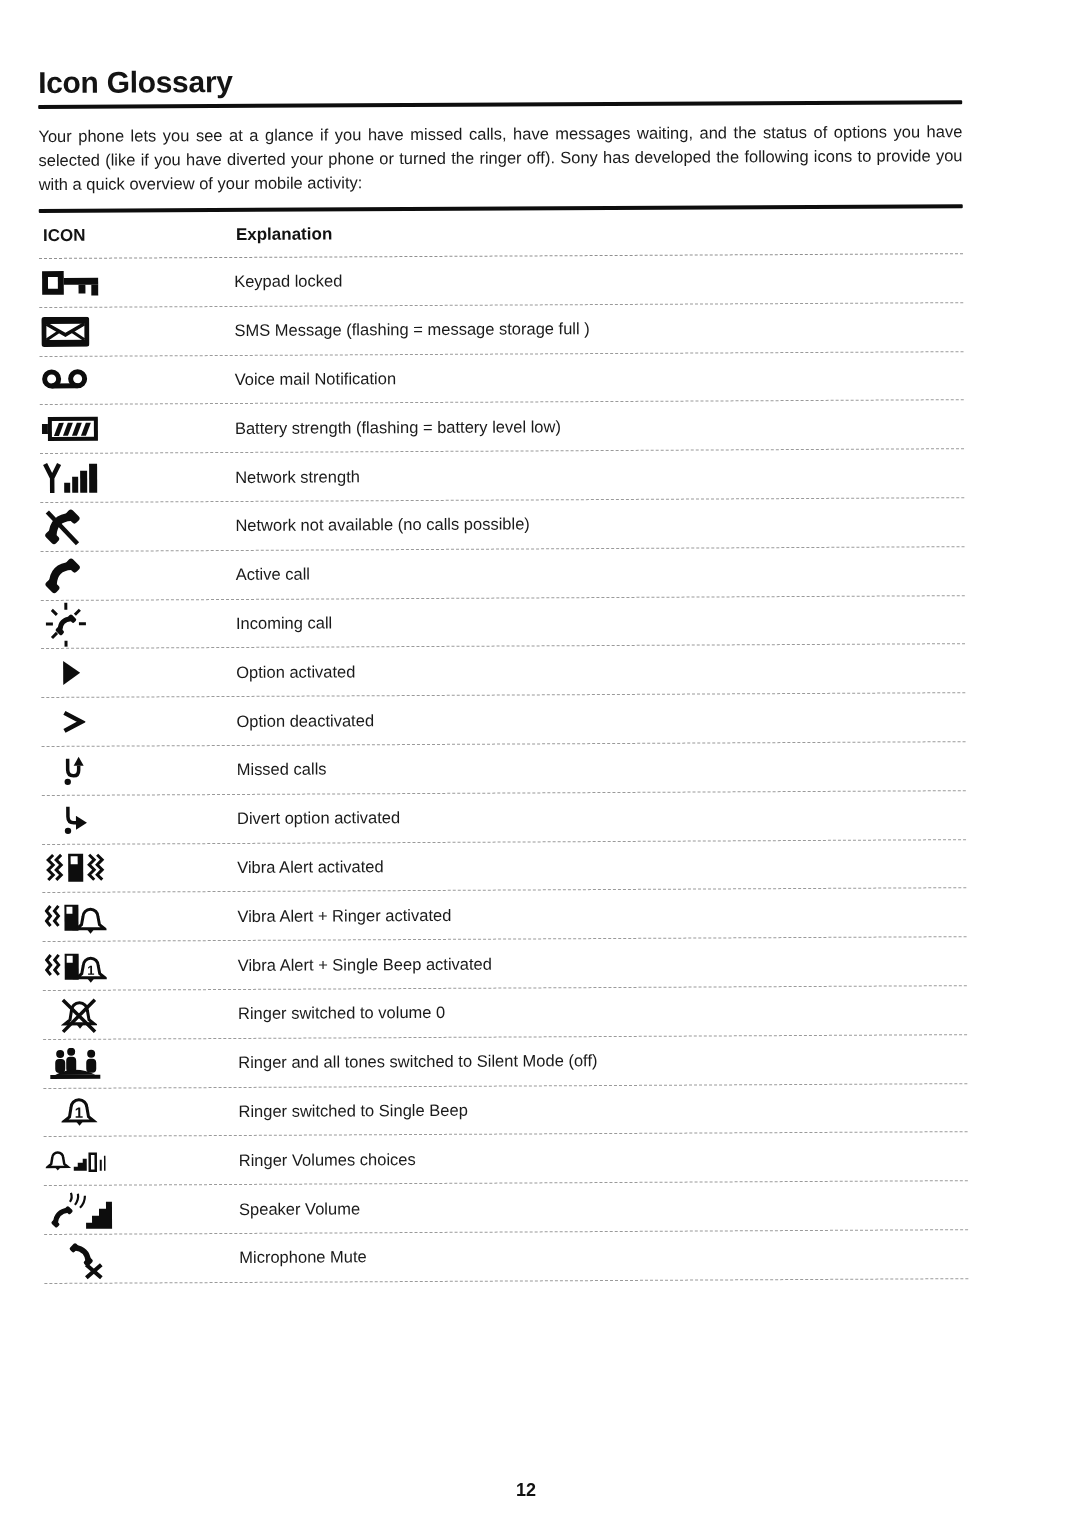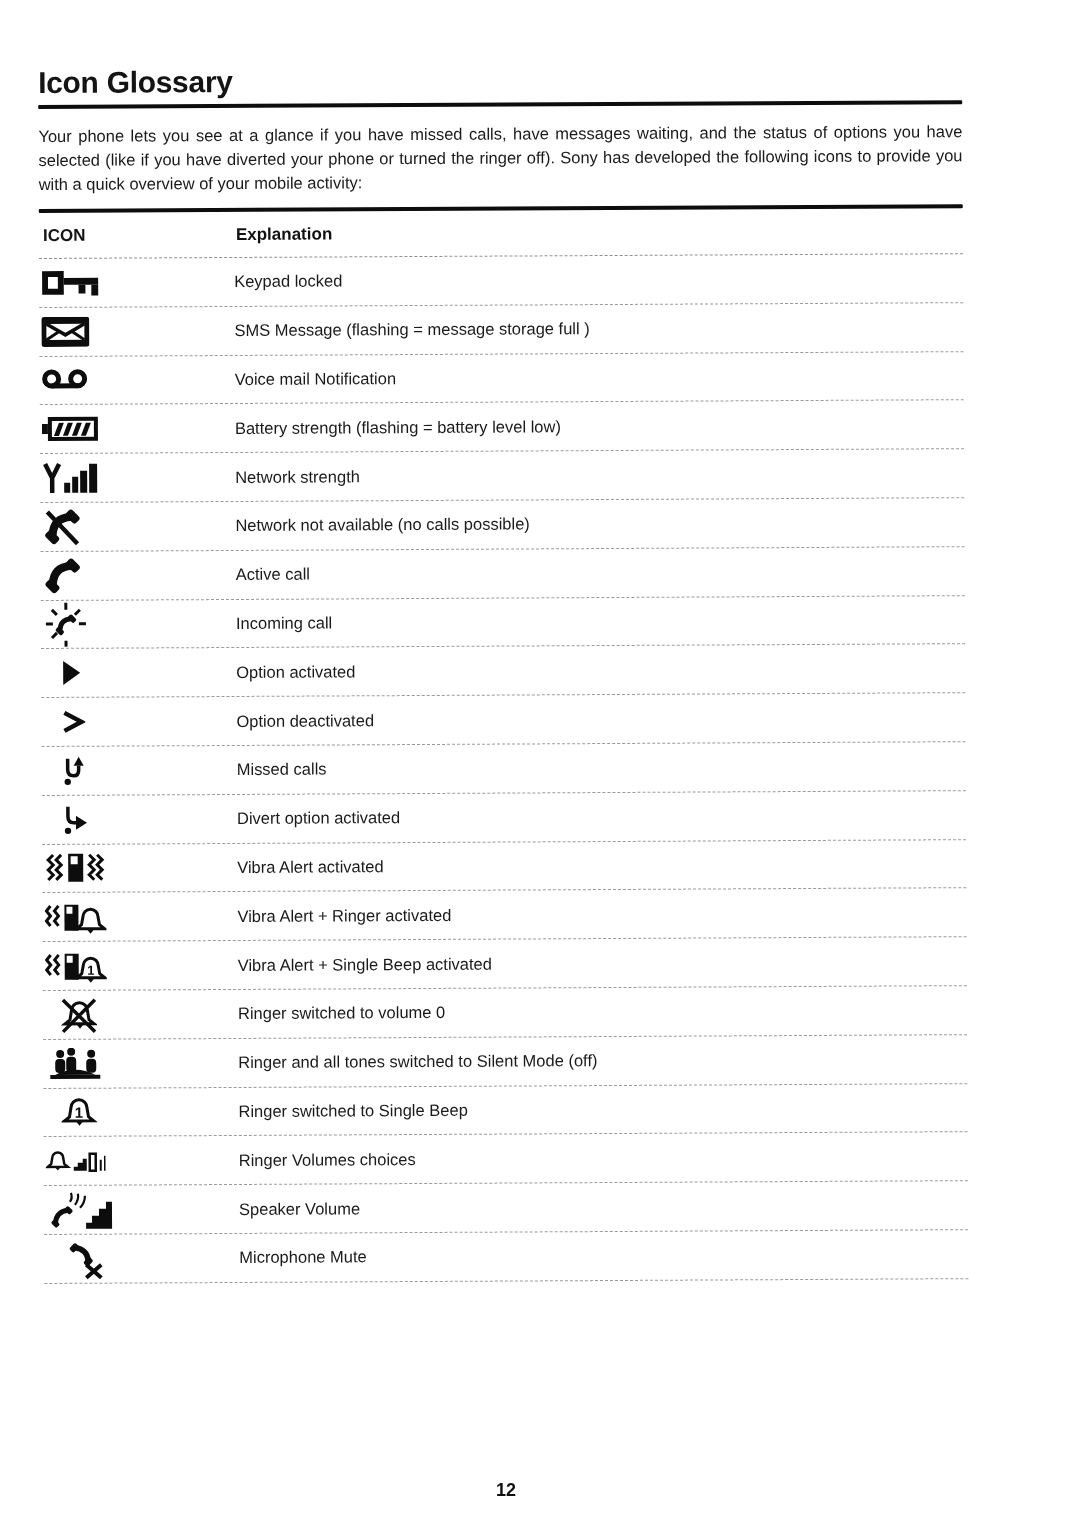--- a/index.html
+++ b/index.html
@@ -22,21 +22,21 @@
   }
   .col-icon{width:195px;flex:none;display:flex;align-items:center;padding-left:2px;box-sizing:border-box;}
   .col-exp{flex:1;font-size:16.5px;color:#1a1a1a;}
   .thead .col-exp{font-size:17px;color:#111;}
   .row{display:flex;align-items:center;height:47.8px;border-bottom:1px dashed #9a9a9a;}
   .row svg{flex:none;}
   .ml-sm{margin-left:16px;}
   .ml-md{margin-left:18px;}
   svg{fill:#0d0d0d;}
   .page-number{
-    position:absolute;left:496px;top:1480px;width:40px;text-align:left;
+    position:absolute;left:496px;top:1480px;width:40px;text-align:right;
     font-weight:bold;font-size:18px;color:#111;
   }
 </style>
 </head>
 <body>
 
 <div class="content">
 
   <h1 class="title">Icon Glossary</h1>
   <div class="rule rule-title"></div>

